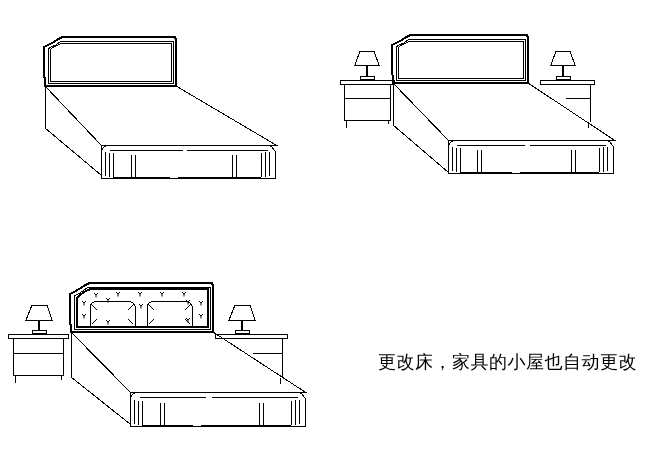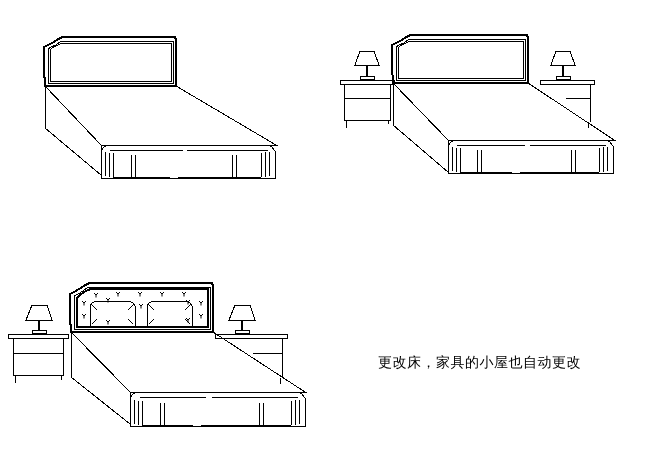--- a/index.html
+++ b/index.html
@@ -43,21 +43,21 @@
   .ln-thin {
     stroke: #000000;
     fill: none;
     stroke-width: 1;
   }
   .caption-text {
     position: absolute;
     white-space: nowrap;
     color: #000000;
     font-family: "DejaVu Sans", "Liberation Sans", sans-serif;
-    font-size: 14px;
+    font-size: 18px;
     line-height: 16px;
     letter-spacing: 0.5px;
   }
 </style>
 </head>
 <body>
 
 <div id="canvas-root">
 
   <svg class="drawing" viewBox="0 0 649 453" xmlns="http://www.w3.org/2000/svg">

